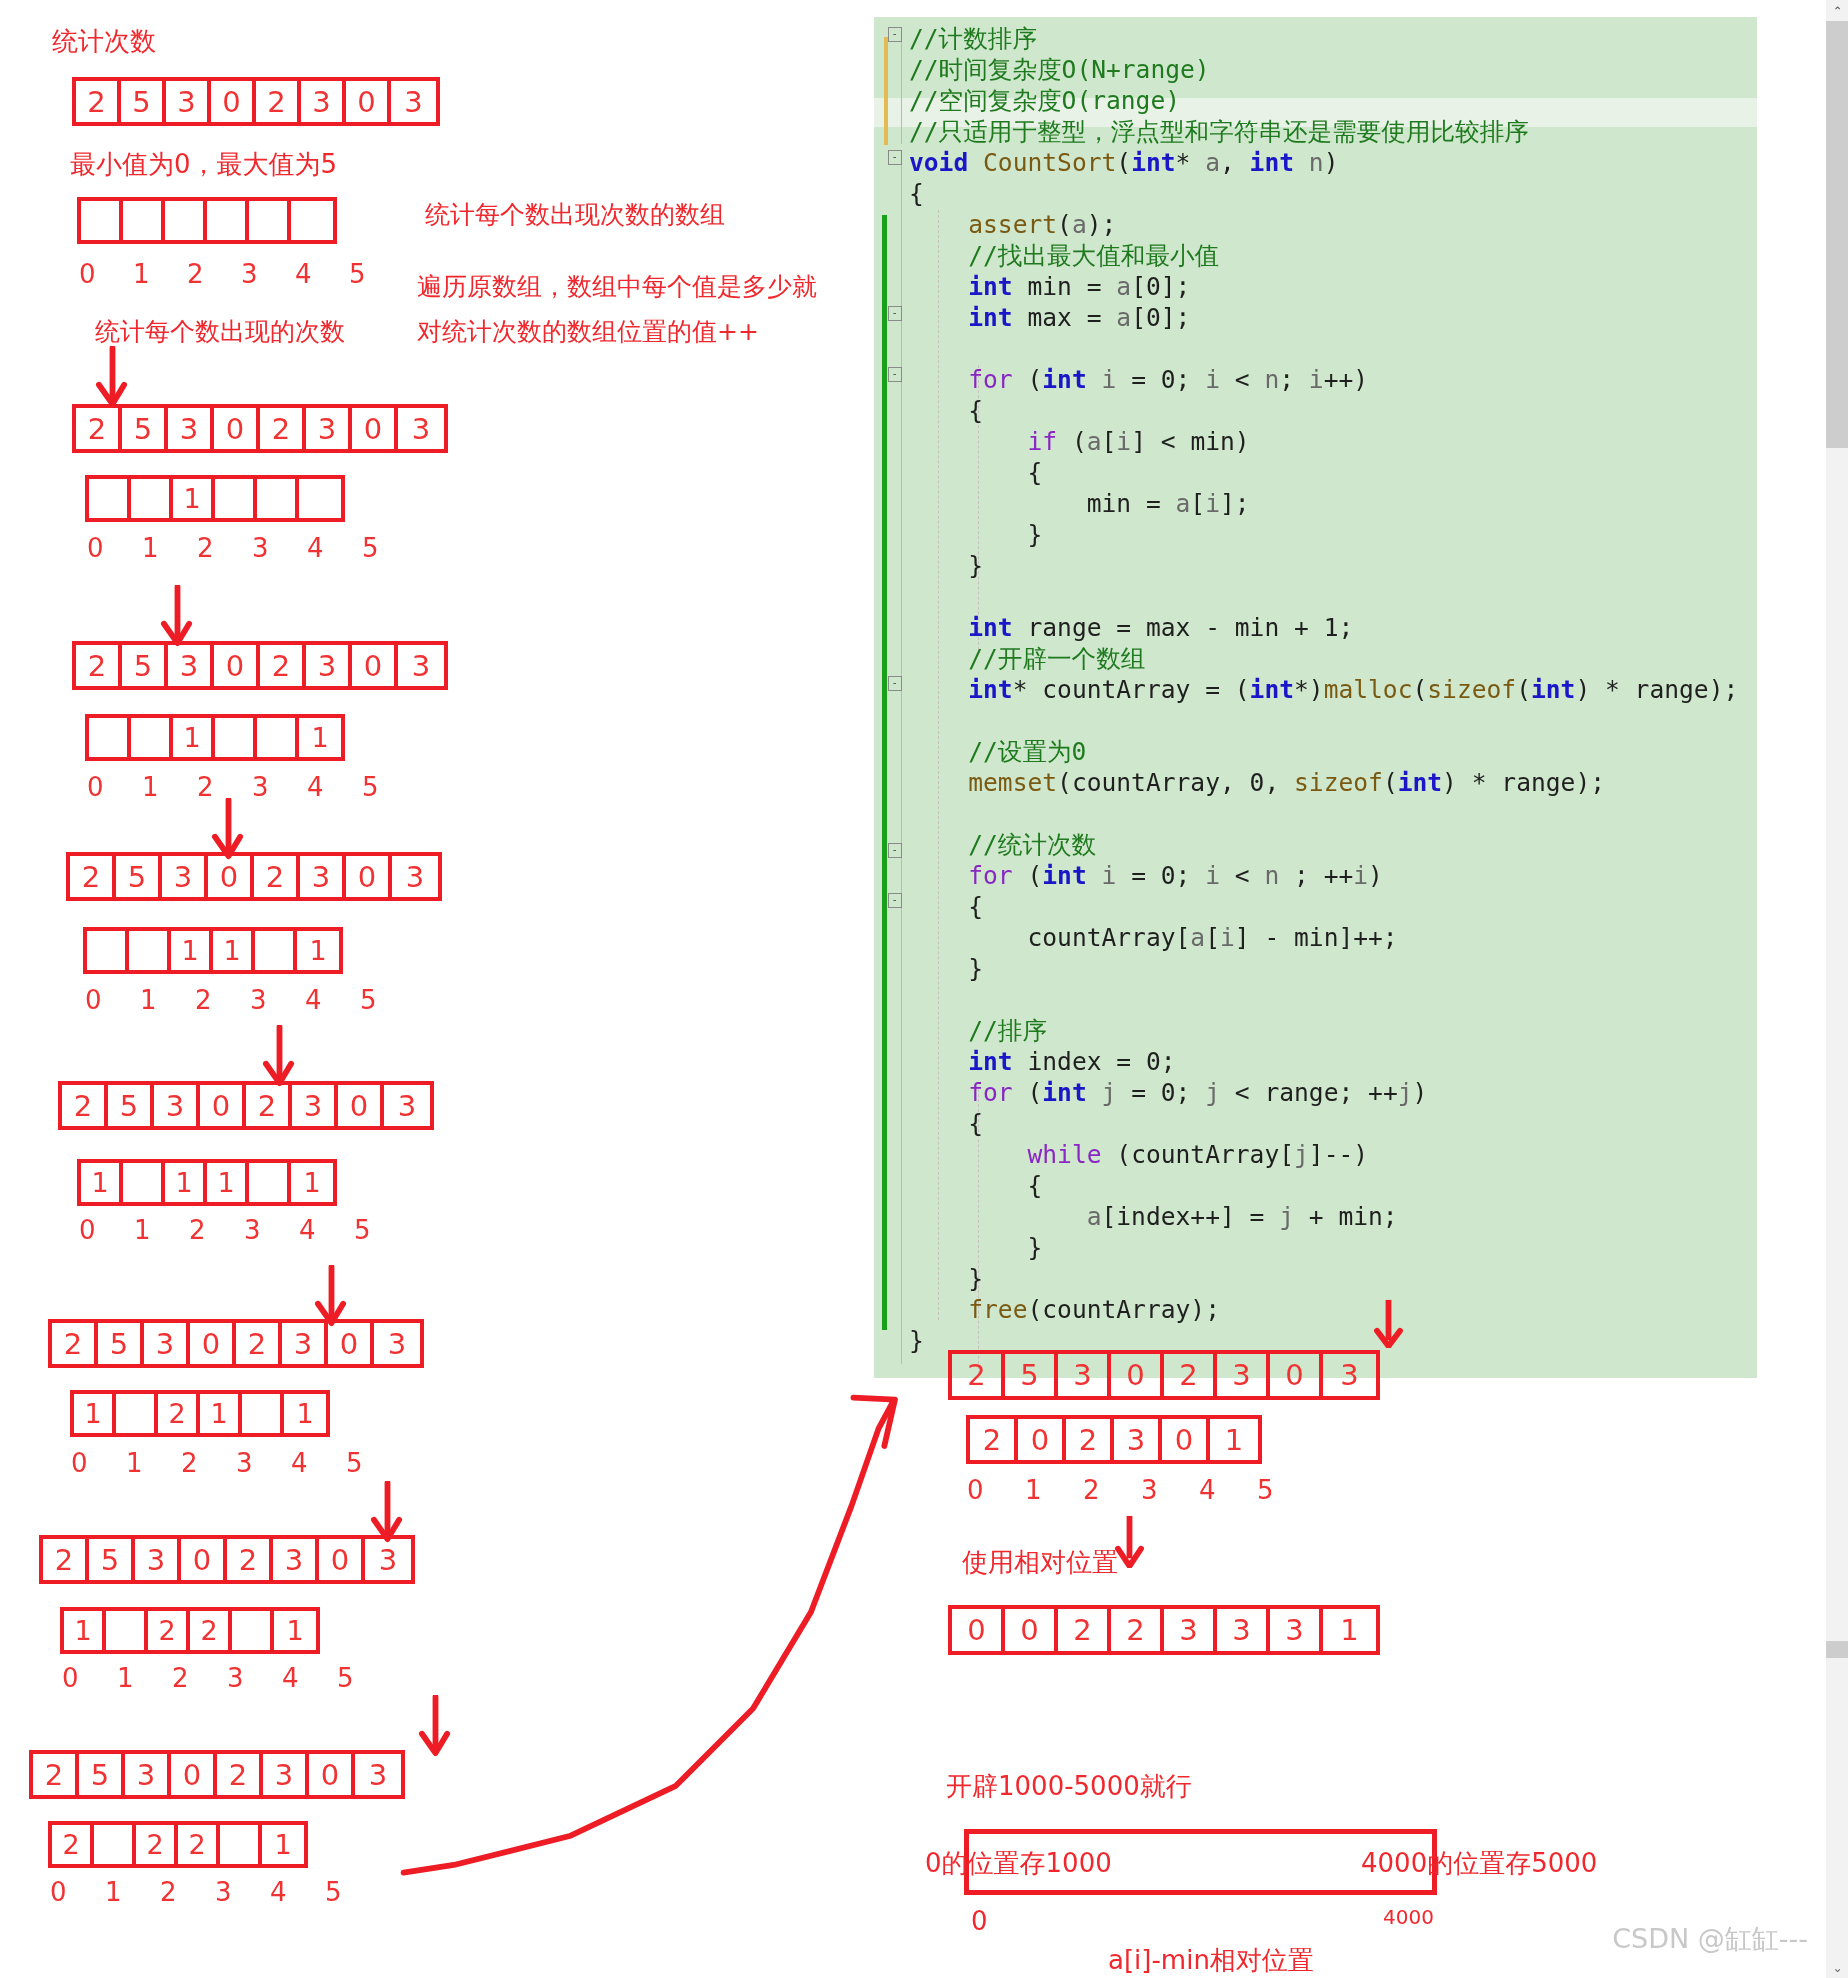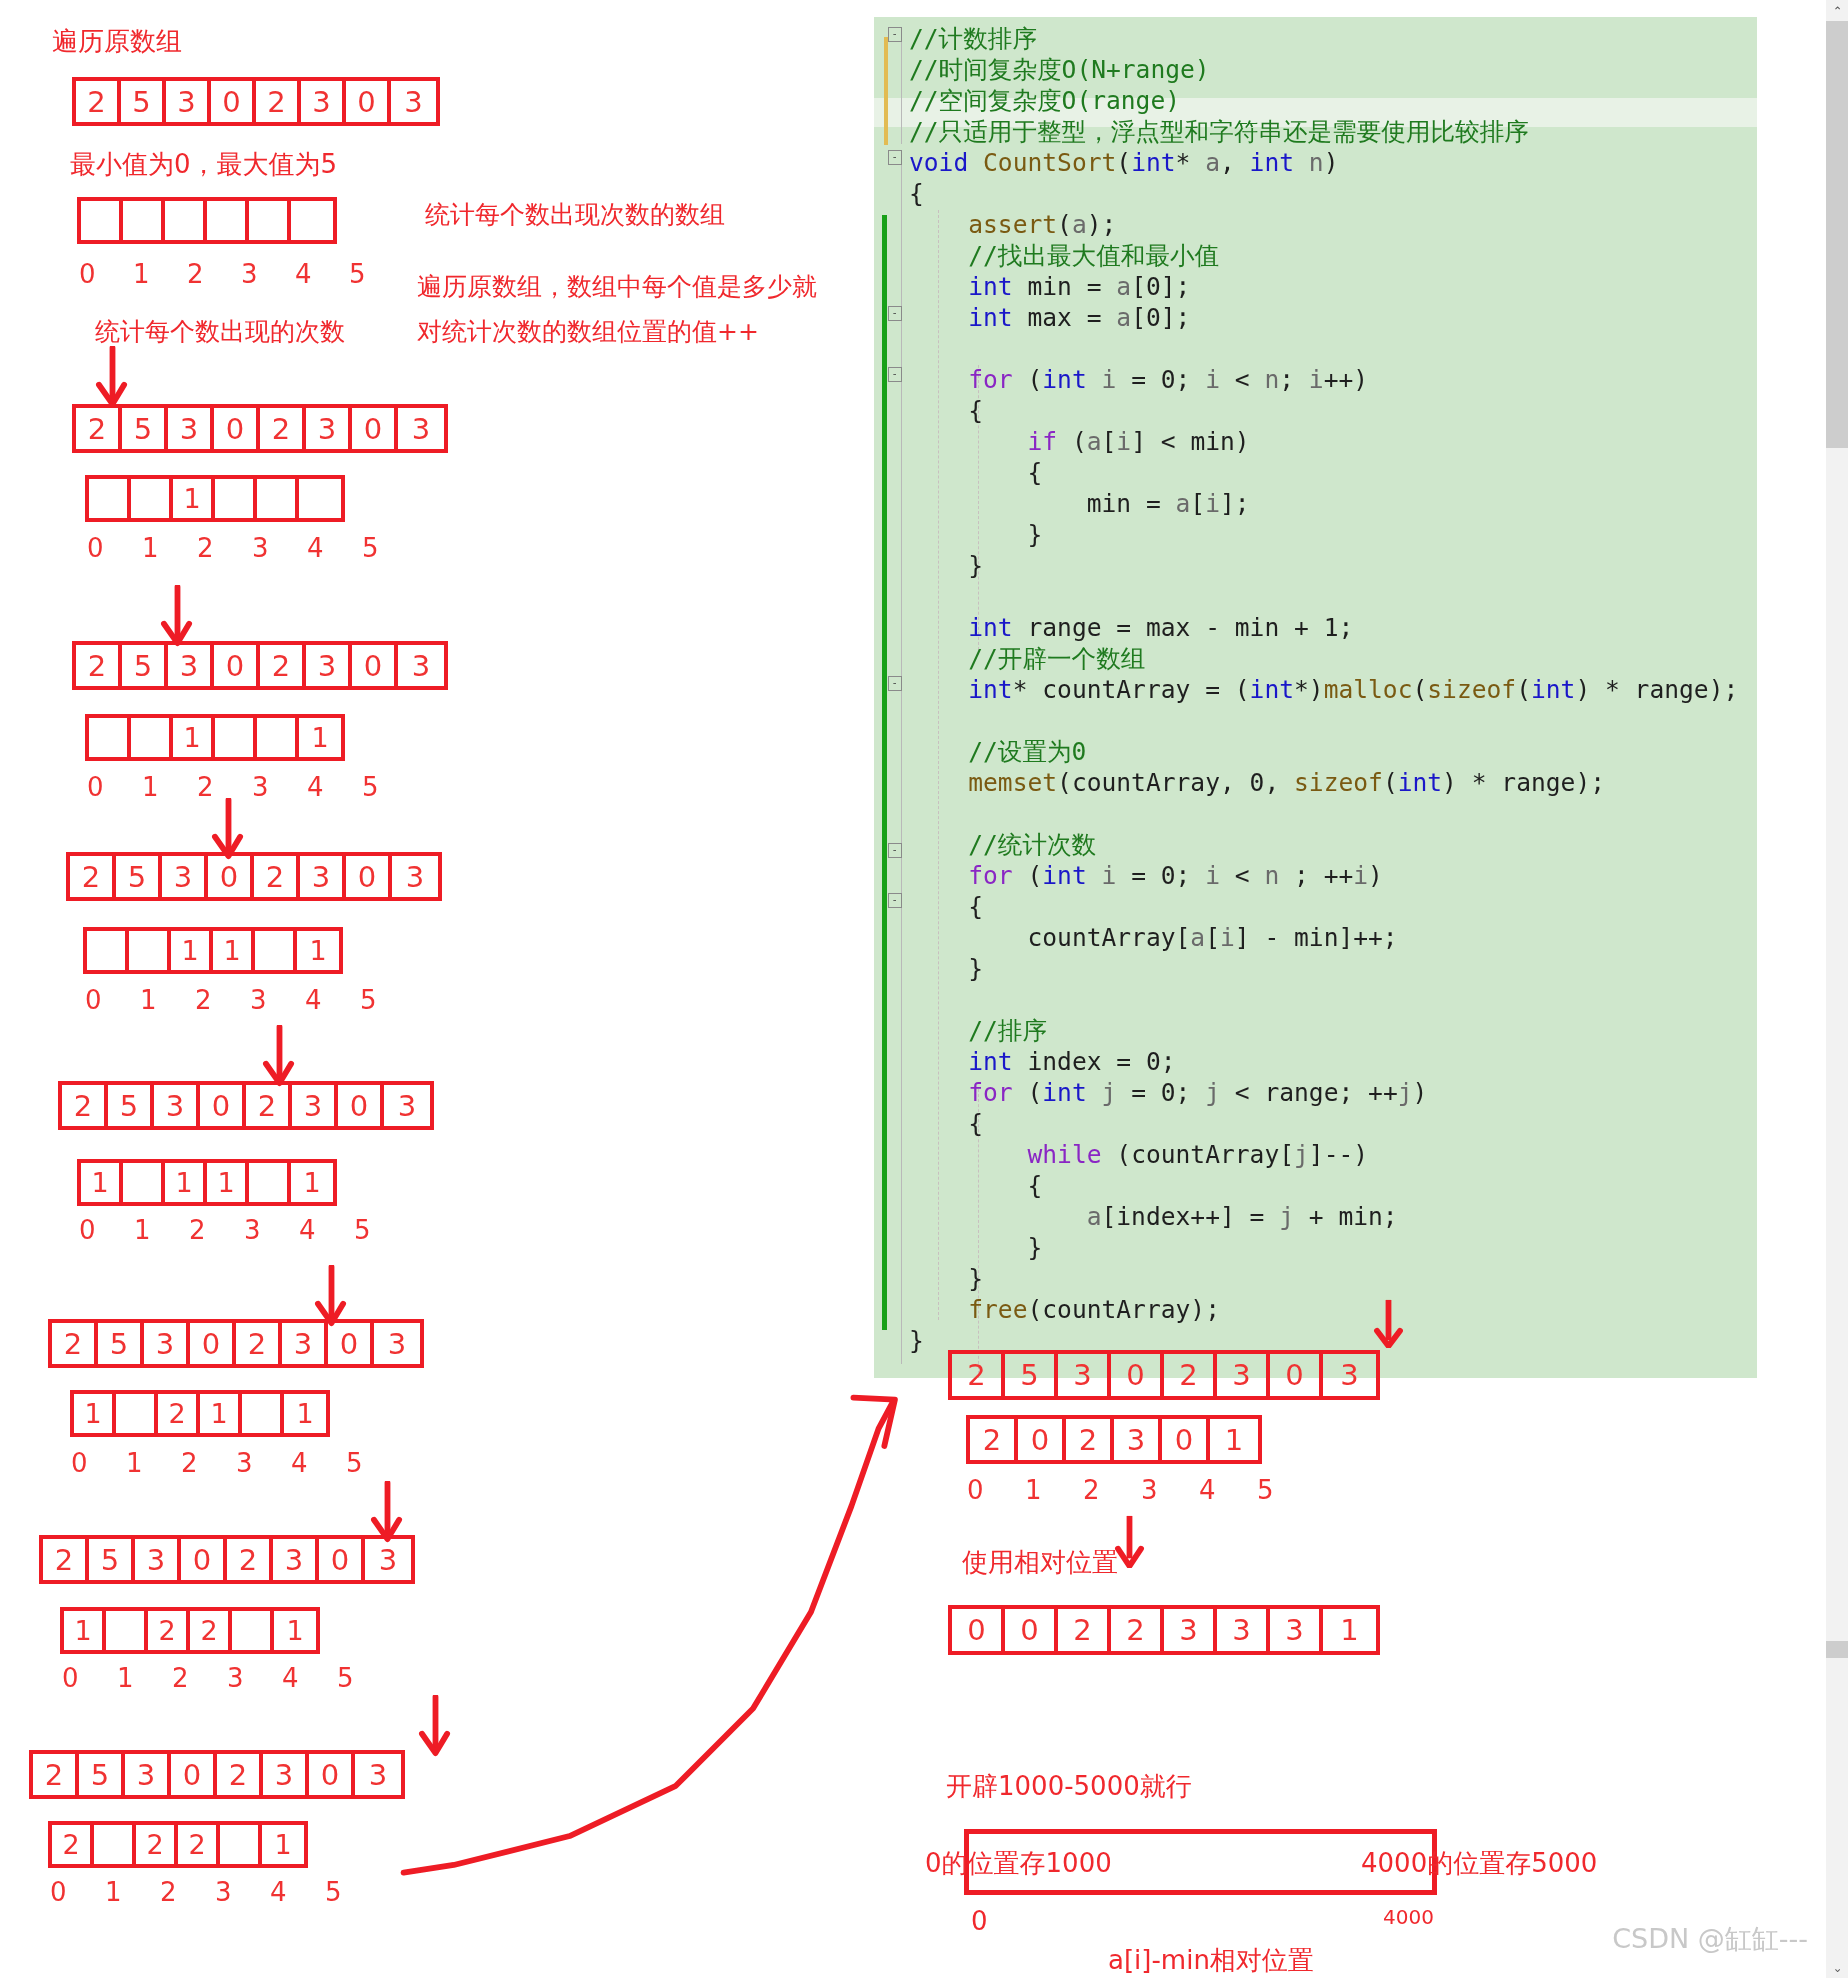--- a/index.html
+++ b/index.html
@@ -53,21 +53,21 @@
     position:absolute;
     left:35px; top:5.8px;
     font-family:"DejaVu Sans Mono","Liberation Mono",monospace;
     font-size:24.6px;
     line-height:31px;
     white-space:pre;
     color:#1f1f1f;
   }
   .codeLines .ln{height:31px;}
   .cmt{color:#1f7a1f;}
-  .kw{color:#1a17c9;}
+  .kw{color:#1a17c9;font-weight:bold;}
   .kw2{color:#8a26c4;}
   .id{color:#1f1f1f;}
   .var{color:#6a6a6a;}
   .fn{color:#7a5a12;}
   .num{color:#1f1f1f;}
 
   
   .hl{position:absolute;left:0;top:81px;width:883px;height:29px;background:#e8f2e6;}
 
   
@@ -98,21 +98,21 @@
 
   
   #relbox{position:absolute;left:964px;top:1829px;width:473px;height:66px;
           border:5.8px solid #ee1c25;box-sizing:border-box;background:transparent;}
 </style>
 </head>
 <body>
 
 <div id="root">
 
-  <div class="ann" style="left:52px;top:24px;font-size:26px;">遍历原数组</div>
+  <div class="ann" style="left:52px;top:24px;font-size:26px;">统计次数</div>
 
   <div class="arr" style="left:72px;top:77px;" id="arr-top">
       <div class="cell" style="width: 45px; height: 41px; font-size: 29px;">2</div>
       <div class="cell" style="width: 45px; height: 41px; font-size: 29px;">5</div>
       <div class="cell" style="width: 45px; height: 41px; font-size: 29px;">3</div>
       <div class="cell" style="width: 45px; height: 41px; font-size: 29px;">0</div>
       <div class="cell" style="width: 45px; height: 41px; font-size: 29px;">2</div>
       <div class="cell" style="width: 45px; height: 41px; font-size: 29px;">3</div>
       <div class="cell" style="width: 45px; height: 41px; font-size: 29px;">0</div>
       <div class="cell" style="width: 45px; height: 41px; font-size: 29px;">3</div>

